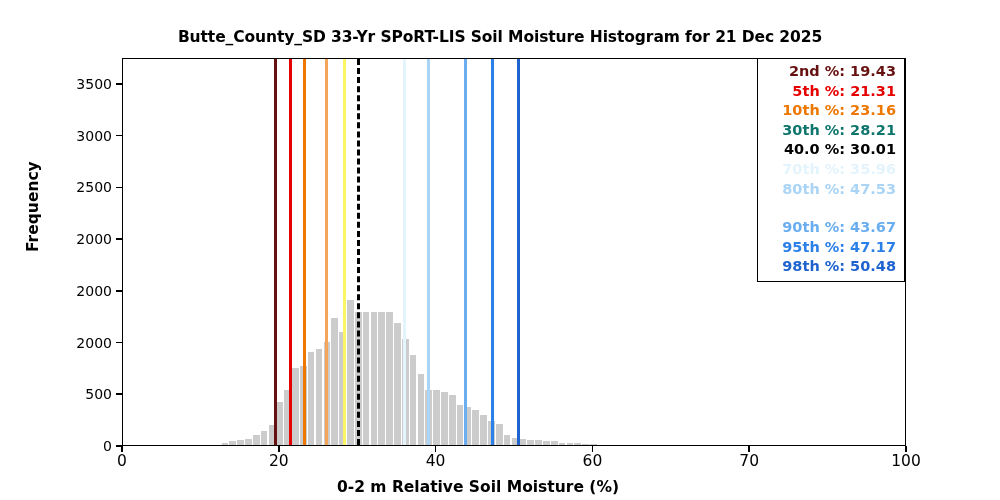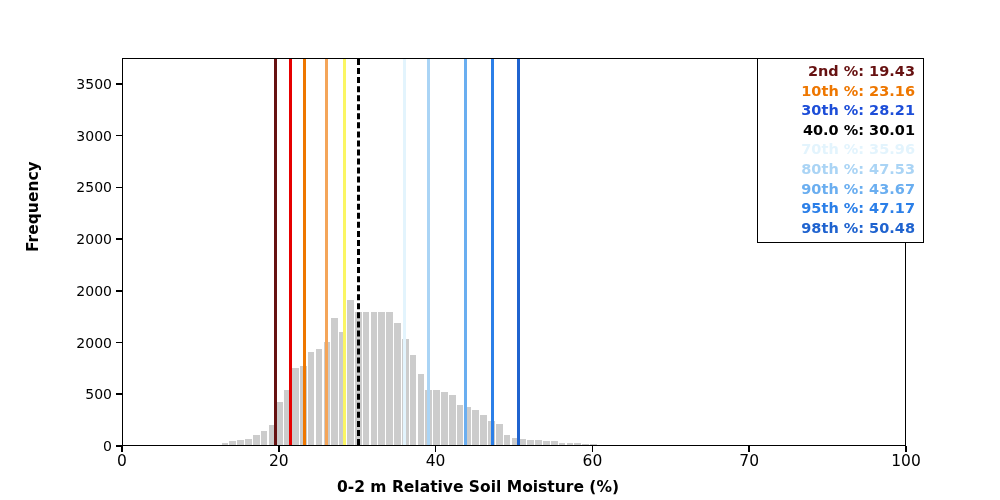--- a/index.html
+++ b/index.html
@@ -129,40 +129,41 @@
     font-weight: bold;
     color: #000000;
     white-space: nowrap;
   }
 
   
   #legend-box {
     position: absolute;
     left: 757px;
     top: 58px;
-    width: 167px;
+    width: 148px;
     box-sizing: border-box;
     border: 1.2px solid #000000;
     background: #ffffff;
     padding: 3px 0 4px 0;
   }
   .legend-entry {
     font-size: 14.5px;
     font-weight: bold;
     line-height: 19.6px;
     text-align: right;
     padding-right: 8px;
     white-space: nowrap;
   }
 </style>
 </head>
 <body>
 
 <div id="figure">
 
+  <div id="chart-title">Butte_County_SD 33-Yr SPoRT-LIS Soil Moisture Histogram for 21 Dec 2025</div>
 
   <div id="y-axis-label">Frequency</div>
   <div id="x-axis-label">0-2 m Relative Soil Moisture (%)</div>
 
   <div id="y-ticks">
       <div class="ytick-label" style="top: 446px; right: 888px;">0</div>
       <div class="ytick-mark" style="left: 116px; top: 445.2px;"></div>
       <div class="ytick-label" style="top: 394.267px; right: 888px;">500</div>
       <div class="ytick-mark" style="left: 116px; top: 393.467px;"></div>
       <div class="ytick-label" style="top: 342.533px; right: 888px;">2000</div>
@@ -254,23 +255,24 @@
         <div class="vline" style="left: 280.426px; background: rgb(227, 244, 253);"></div>
         <div class="vline" style="left: 304.338px; background: rgb(170, 212, 245);"></div>
         <div class="vline" style="left: 340.873px; background: rgb(106, 174, 240);"></div>
         <div class="vline" style="left: 368.313px; background: rgb(43, 127, 232);"></div>
         <div class="vline" style="left: 394.263px; background: rgb(31, 99, 207);"></div>
       </div>
   </div>
 
   <div id="legend-box">
       <div class="legend-entry" style="color: rgb(102, 17, 17);">2nd %: 19.43</div>
+      <div class="legend-entry" style="color: rgb(230, 0, 0);">5th %: 21.31</div>
       <div class="legend-entry" style="color: rgb(238, 119, 0);">10th %: 23.16</div>
-      <div class="legend-entry" style="color: #1d4ed8;">30th %: 28.21</div>
+      <div class="legend-entry" style="color: #0f766e;">30th %: 28.21</div>
       <div class="legend-entry" style="color: rgb(0, 0, 0);">40.0 %: 30.01</div>
       <div class="legend-entry" style="color: rgb(227, 244, 253);">70th %: 35.96</div>
       <div class="legend-entry" style="color: rgb(170, 212, 245);">80th %: 47.53</div>
-      <div class="legend-entry" style="color: rgb(106, 174, 240);">90th %: 43.67</div>
+      <div class="legend-entry" style="color: rgb(106, 174, 240); margin-top: 19px;">90th %: 43.67</div>
       <div class="legend-entry" style="color: rgb(43, 127, 232);">95th %: 47.17</div>
       <div class="legend-entry" style="color: rgb(31, 99, 207);">98th %: 50.48</div>
     </div>
 
 </div>
 
 </body></html>

